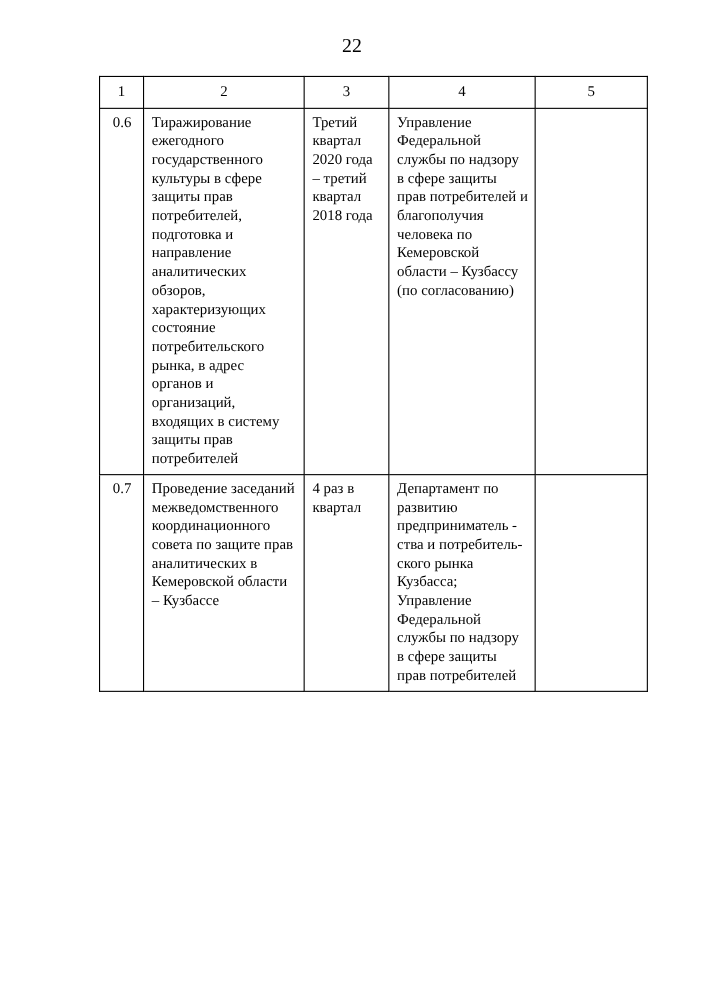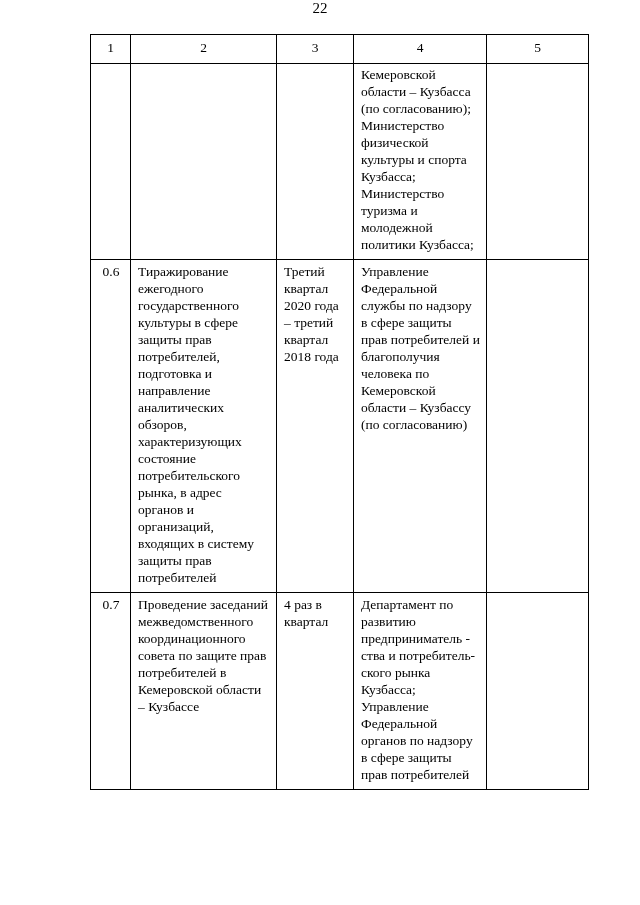--- a/index.html
+++ b/index.html
@@ -9,21 +9,22 @@
   }
   body {
     width: 640px;
     height: 905px;
     font-family: "Liberation Serif", serif;
     color: #000000;
     overflow: hidden;
   }
   .page-number {
     text-align: center;
-    font-size: 15px;
+    padding-top: 31px;
+    font-size: 18px;
   }
   table.doc-table {
     border-collapse: collapse;
     table-layout: fixed;
     width: 498px;
     margin: 17px 0 0 90px;
   }
   table.doc-table th,
   table.doc-table td {
     border: 1px solid #000000;
@@ -67,39 +68,30 @@
     <thead>
       <tr>
         <th>1</th>
         <th>2</th>
         <th>3</th>
         <th>4</th>
         <th>5</th>
       </tr>
     </thead>
     <tbody>
-      <tr class="row-cont">
-        <td class="col-num"></td>
-        <td></td>
-        <td></td>
-        <td>Кемеровской области – Кузбасса (по согласованию);
-Министерство физической культуры и спорта Кузбасса;
-Министерство туризма и молодежной политики Кузбасса;</td>
-        <td></td>
-      </tr>
       <tr>
         <td class="col-num">0.6</td>
         <td>Тиражирование ежегодного государственного культуры в сфере защиты прав потребителей, подготовка и направление аналитических обзоров, характеризующих состояние потребительского рынка, в адрес органов и организаций, входящих в систему защиты прав потребителей</td>
         <td>Третий квартал 2020 года – третий квартал 2018 года</td>
         <td>Управление Федеральной службы по надзору в сфере защиты прав потребителей и благополучия человека по Кемеровской области – Кузбассу (по согласованию)</td>
         <td></td>
       </tr>
       <tr>
         <td class="col-num">0.7</td>
-        <td>Проведение заседаний межведомственного координационного совета по защите прав потребителей в Кемеровской области – Кузбассе</td>
+        <td>Проведение заседаний межведомственного координационного совета по защите прав аналитических в Кемеровской области – Кузбассе</td>
         <td>4 раз в квартал</td>
         <td>Департамент по развитию предприниматель - ства и потребитель- ского рынка Кузбасса;
-Управление Федеральной органов по надзору в сфере защиты прав потребителей</td>
+Управление Федеральной службы по надзору в сфере защиты прав потребителей</td>
         <td></td>
       </tr>
     </tbody>
   </table>
 </div>
 
 </body></html>

